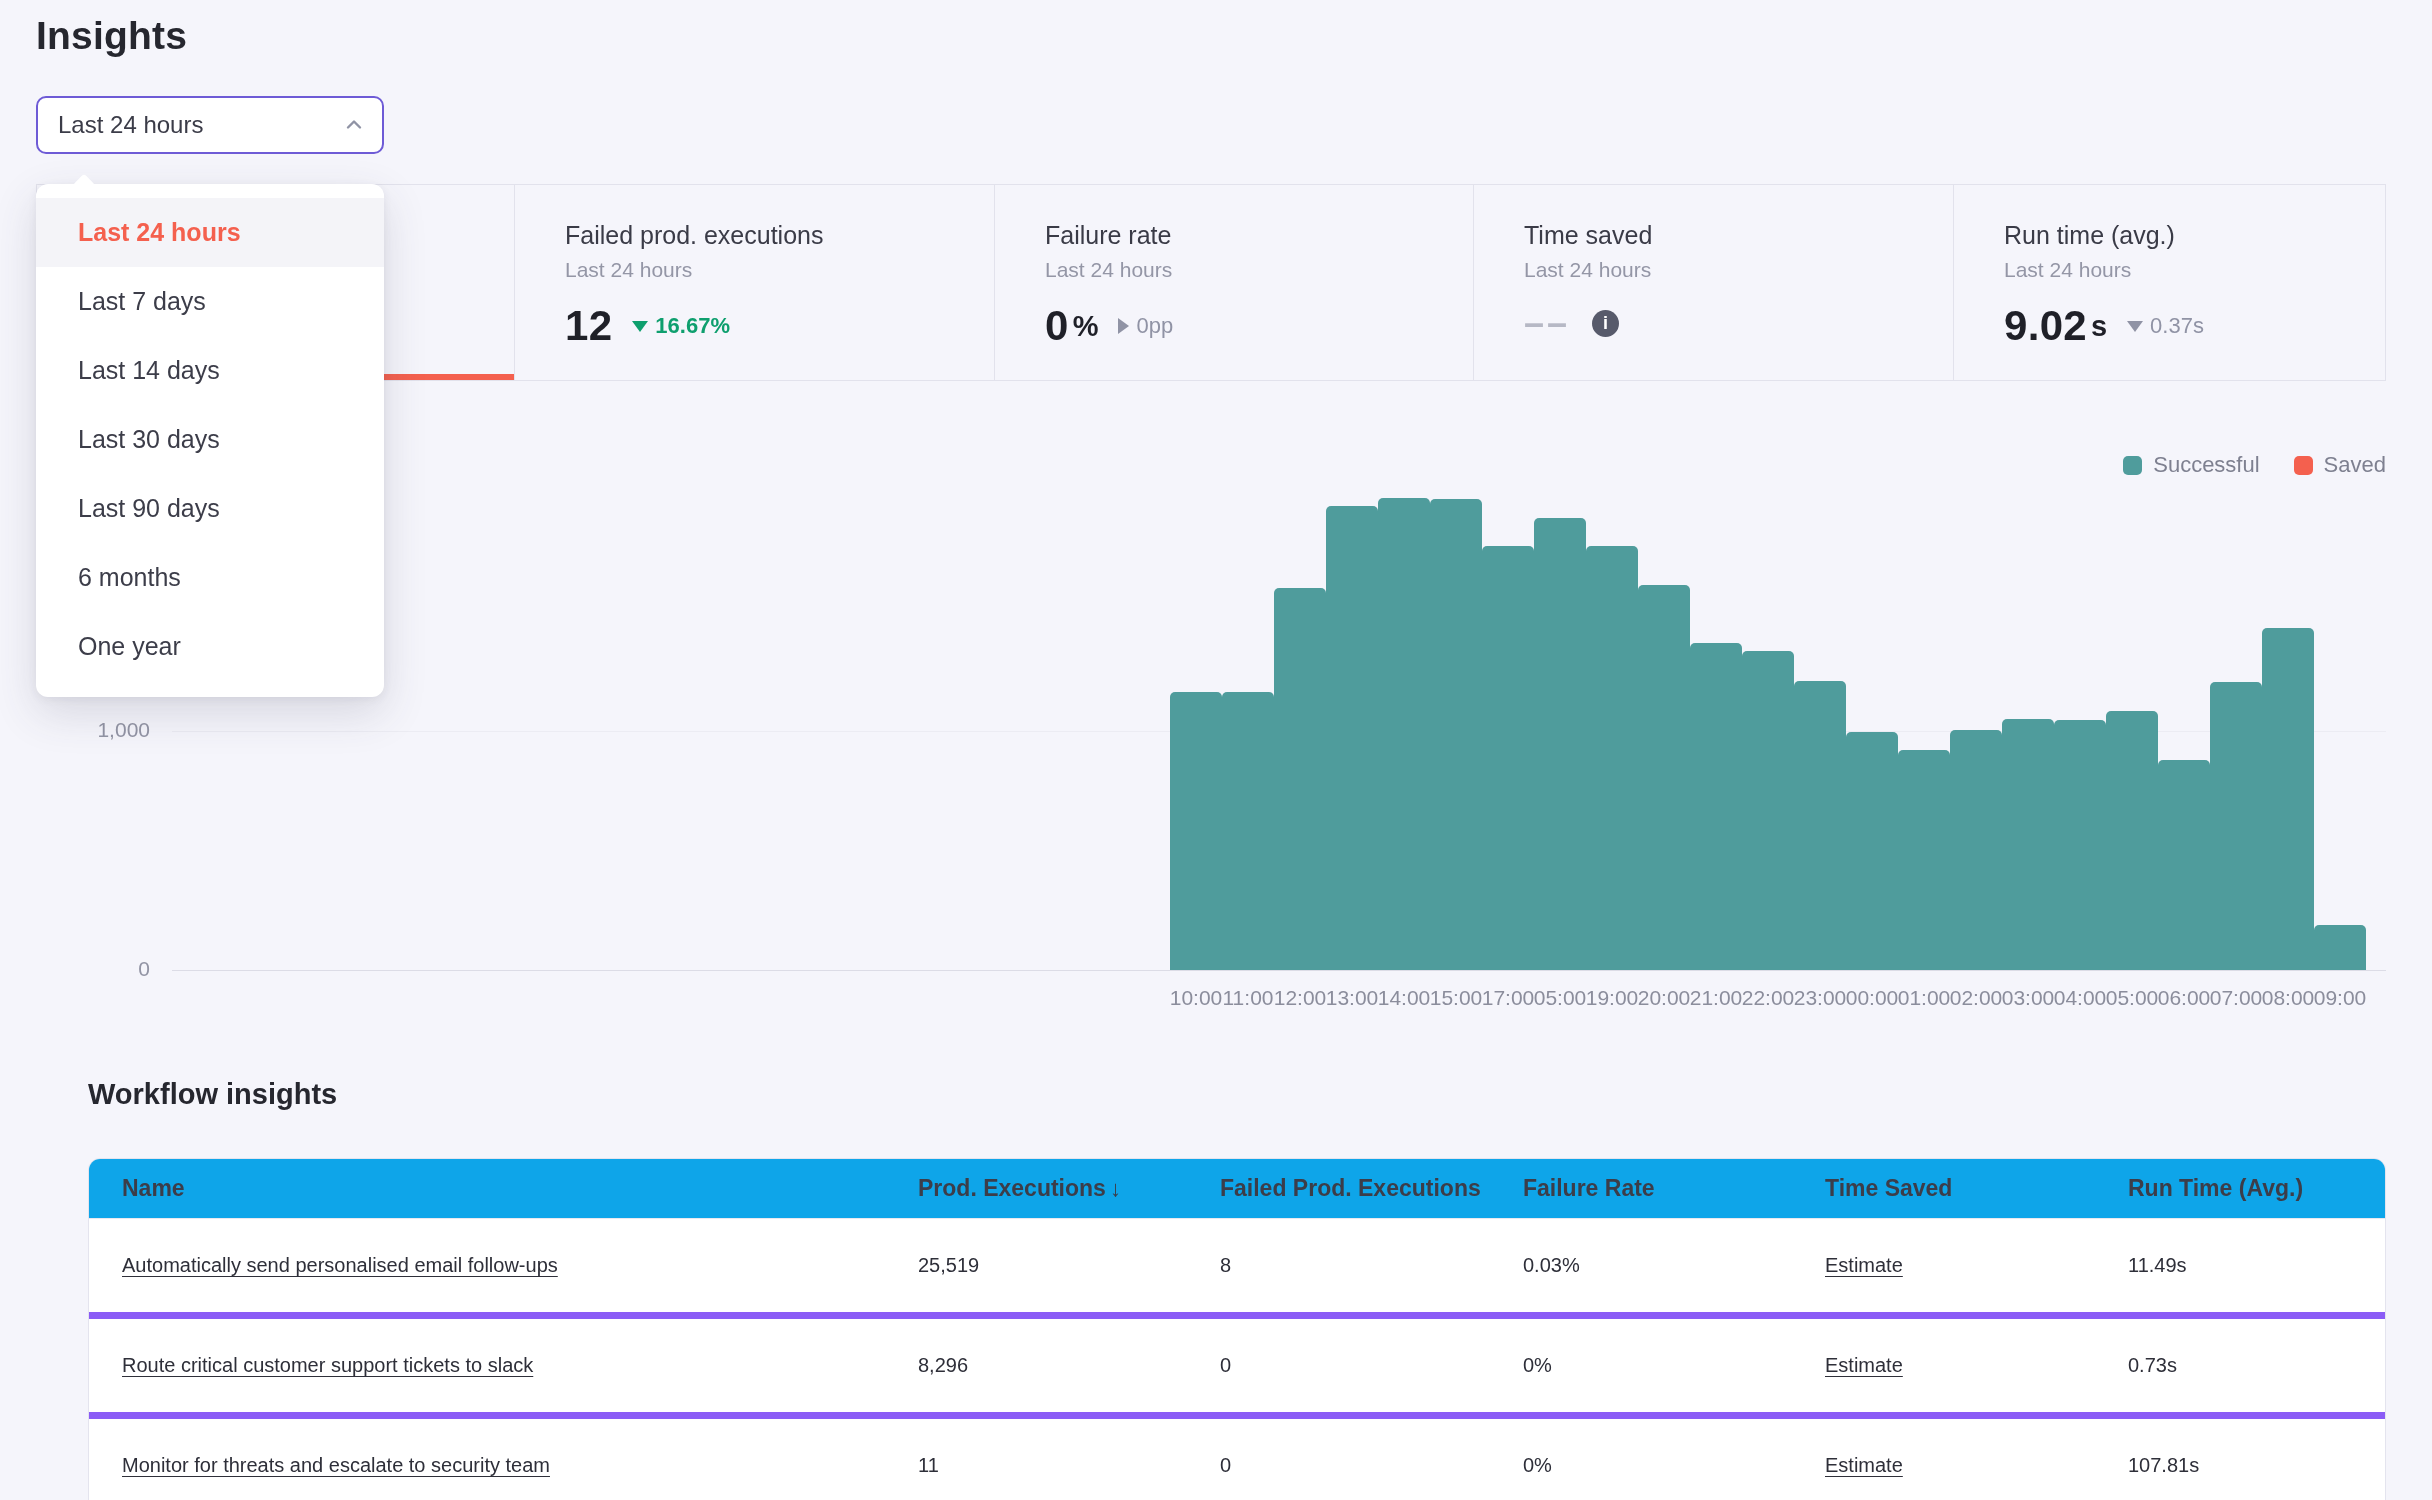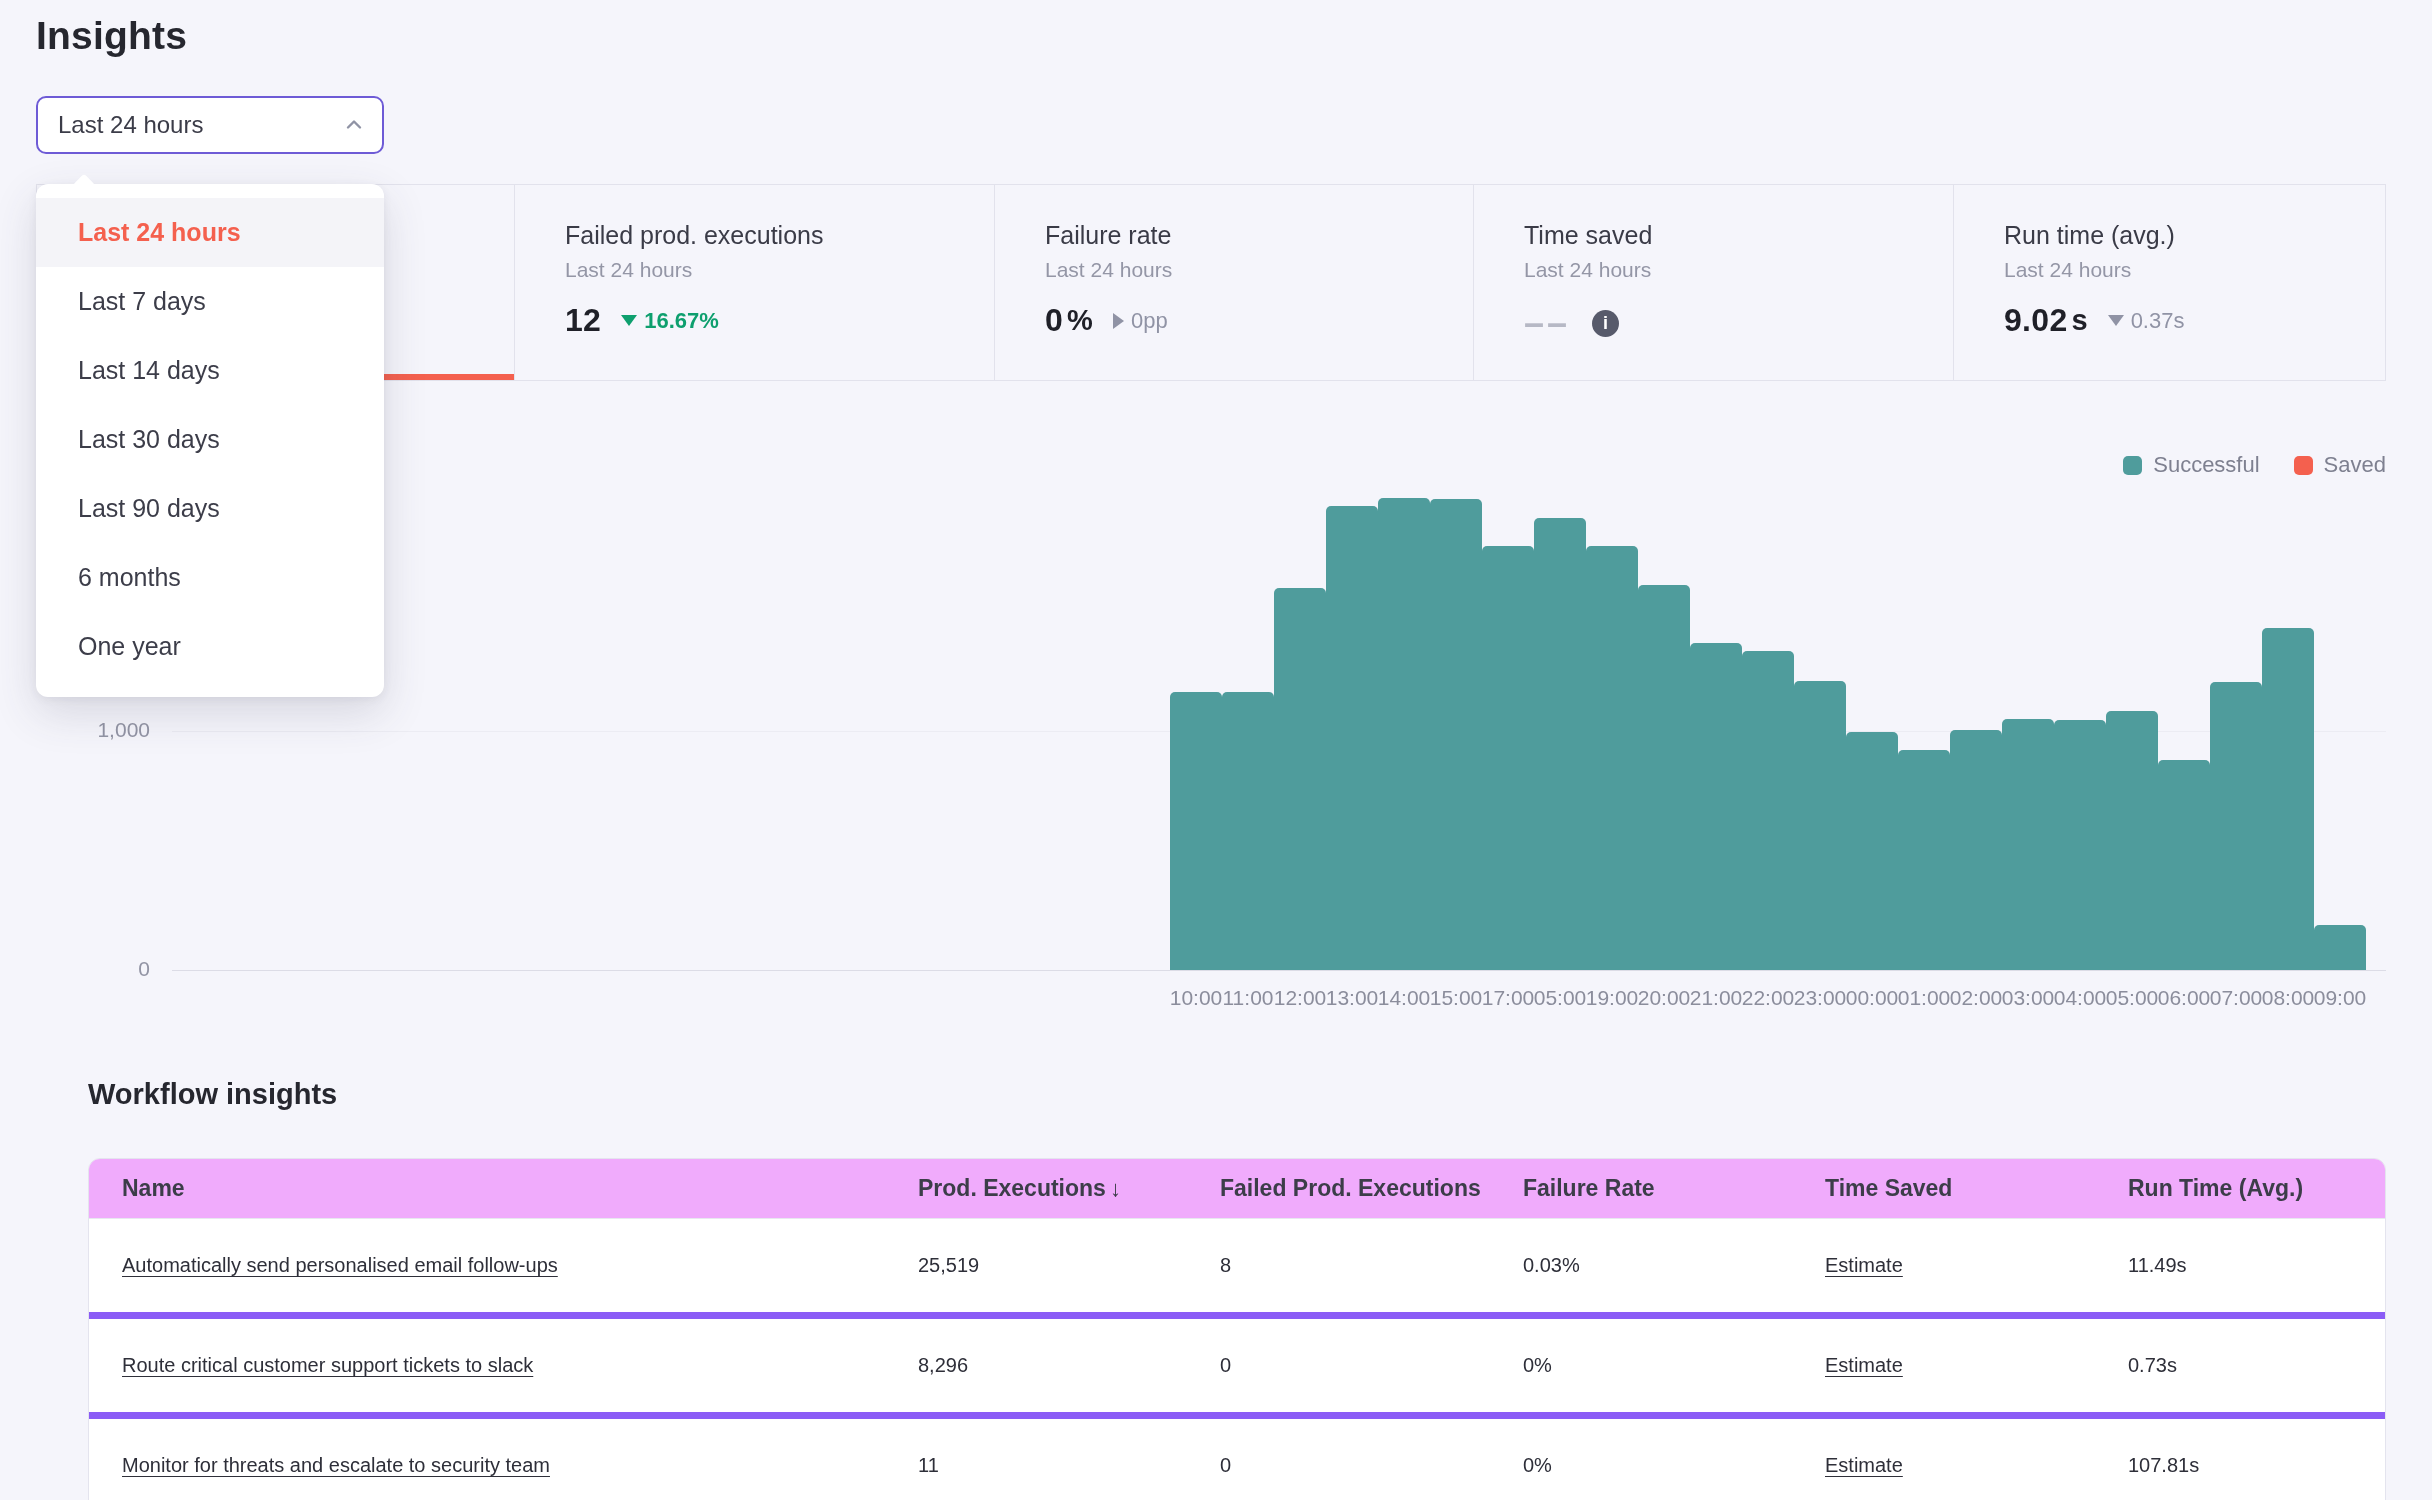--- a/index.html
+++ b/index.html
@@ -39,21 +39,21 @@
   .cards {
     position:absolute; left:36px; top:184px; width:2350px; height:197px;
     display:grid; grid-template-columns:478px 480px 479px 480px 1fr;
     border-top:1px solid #e2e2ec; border-bottom:1px solid #e2e2ec; border-left:1px solid #e2e2ec;
   }
   .card { border-right:1px solid #e2e2ec; padding:36px 0 0 50px; cursor:pointer; }
   .card.active { box-shadow:inset 0 -6px 0 0 #f4604e; }
   .card-title { font-size:25px; color:#3a3b47; }
   .card-sub { font-size:21px; color:#9496a6; margin-top:8px; }
   .card-value-row { margin-top:20px; display:flex; align-items:center; }
-  .value { font-size:32px; font-weight:700; color:#1f2028; letter-spacing:.3px; }
+  .value { font-size:42px; font-weight:700; color:#1f2028; letter-spacing:.3px; }
   .unit  { font-size:29px; font-weight:700; color:#1f2028; margin-left:4px; }
   .delta { margin-left:20px; display:inline-flex; align-items:center; gap:7px; font-size:22px; color:#9093a5; font-weight:400; }
   .delta.green { color:#0e9f6e; font-weight:700; }
   .tri-down { width:0; height:0; border-left:8px solid transparent; border-right:8px solid transparent; border-top:11px solid currentColor; display:inline-block; }
   .tri-right { width:0; height:0; border-top:8px solid transparent; border-bottom:8px solid transparent; border-left:11px solid currentColor; display:inline-block; }
   .dashes { font-size:36px; font-weight:700; color:#b6b8c5; letter-spacing:3px; }
   .info-icon {
     margin-left:22px; width:27px; height:27px; border-radius:50%;
     background:#575a6b; color:#fff; font-size:18px; font-weight:700;
     display:flex; align-items:center; justify-content:center;
@@ -73,21 +73,21 @@
   .bar { width:100%; background:#4f9c9c; border-radius:5px 5px 0 0; }
   .bar-label { position:absolute; top:calc(100% + 16px); left:50%; transform:translateX(-50%); font-size:21px; color:#8b8d9c; white-space:nowrap; }
 
   
   .section-title { position:absolute; left:88px; top:1078px; font-size:29px; font-weight:700; color:#26272f; }
   .table {
     position:absolute; left:88px; top:1158px; width:2298px;
     background:#fff; border:1px solid #e4e4ee; border-radius:12px; overflow:hidden;
   }
   .thead, .trow { display:grid; grid-template-columns:796px 302px 303px 302px 303px 1fr; align-items:center; padding-left:33px; }
-  .thead { height:60px; background:#f0abfc; border-bottom:1px solid #e8e8f0; font-size:23px; font-weight:700; color:#3c3d49; }
+  .thead { height:60px; background:#0ea5e9; border-bottom:1px solid #e8e8f0; font-size:23px; font-weight:700; color:#3c3d49; }
   .sort-arrow { font-size:22px; margin-left:4px; font-weight:400; }
   .trow { height:100px; border-bottom:7px solid #8b5cf6; font-size:20px; color:#2e2f39; }
   .trow a { color:#2e2f39; text-decoration:underline; text-underline-offset:4px; text-decoration-thickness:1px; }
 </style>
 </head>
 <body>
 
 <h1 class="page-title">Insights</h1>
 
 <div class="select">

